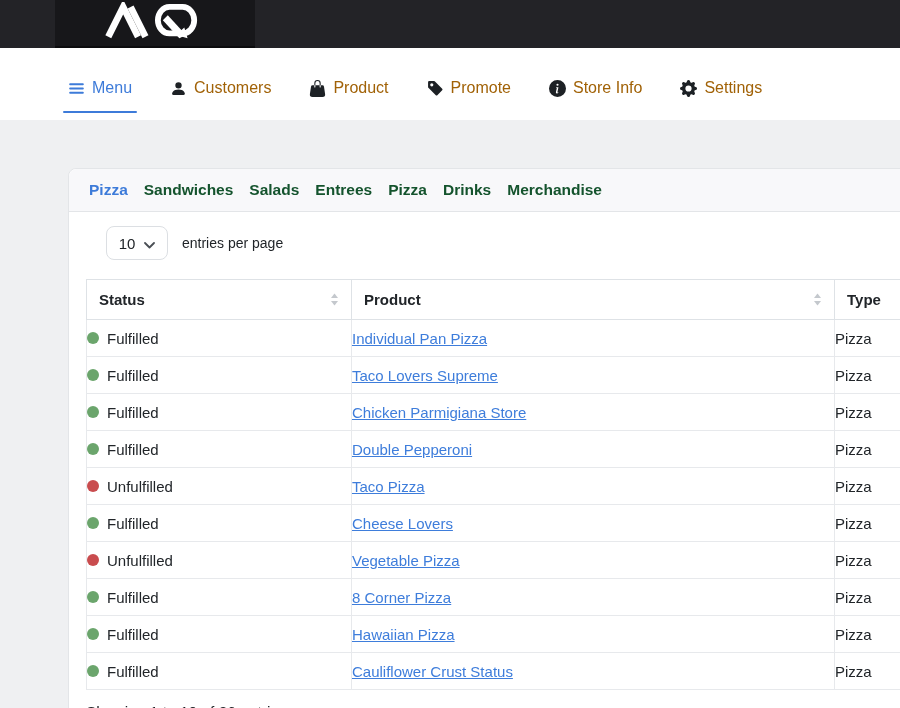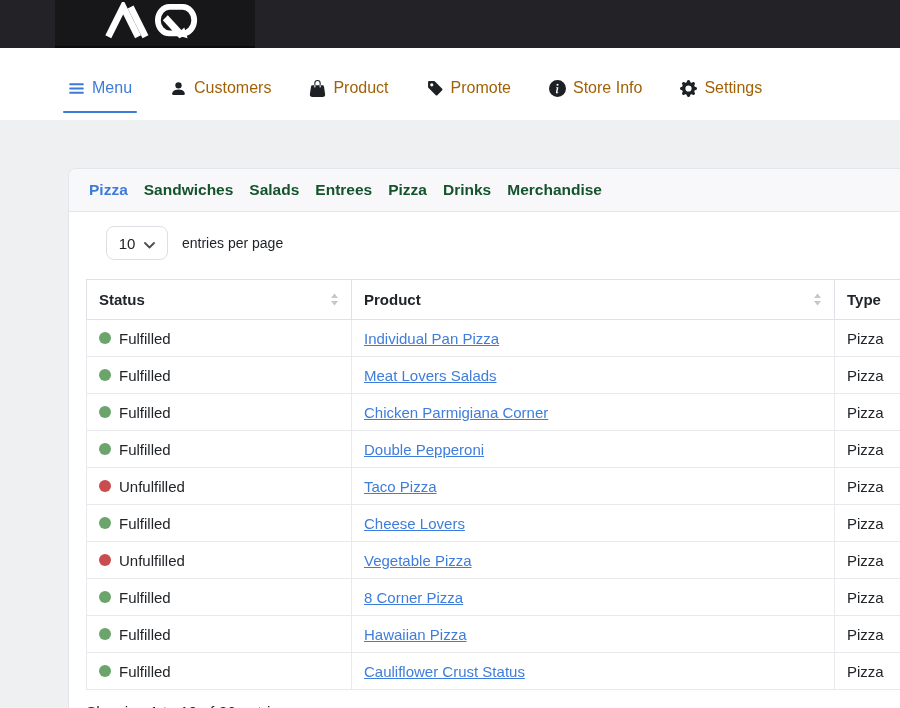--- a/index.html
+++ b/index.html
@@ -36,21 +36,21 @@
   
   .page-size-row{display:flex;align-items:center;margin-bottom:19px;}
   .select{width:62px;height:34px;border:1px solid #dcdfe3;border-radius:8px;display:flex;align-items:center;justify-content:center;gap:9px;font-size:15px;cursor:pointer;background:#fff;margin-left:20px;}
   .page-size-label{margin-left:14px;font-size:14px;}
 
   
   table{border-collapse:collapse;table-layout:fixed;width:908px;font-size:15px;}
   col.c-status{width:265px;} col.c-product{width:483px;} col.c-type{width:160px;}
   th,td{border:1px solid var(--border_soft);text-align:left;vertical-align:middle;}
   thead th{border-color:var(--border);font-weight:700;padding:8px 12px;height:40px;}
-  td{padding:8px 12px;height:37px;}
+  td{padding:8px 0;height:37px;}
   table{border:1px solid var(--border);}
   .th-inner{display:flex;align-items:center;justify-content:space-between;}
   .sort-icon{display:inline-flex;flex-direction:column;line-height:0;}
   .status-cell{display:flex;align-items:center;gap:8px;}
   .dot{width:12px;height:12px;border-radius:50%;flex:0 0 auto;}
   .dot.fulfilled{background:var(--fulfilled);}
   .dot.unfulfilled{background:var(--unfulfilled);}
   a.product-link{color:var(--link);text-decoration:underline;cursor:pointer;}
 
   .summary{margin-top:13px;font-size:15.5px;color:#1d2125;}
@@ -203,33 +203,33 @@
     <td><span>Pizza</span></td>
   </tr>
             <tr>
     <td>
       <span class="status-cell">
         <span class="dot fulfilled"></span>
         <span>Fulfilled</span>
       </span>
     </td>
     <td>
-      <a class="product-link" href="#">Meat Lovers Salads</a>
-    </td>
-    <td><span>Pizza</span></td>
-  </tr>
-            <tr>
-    <td>
-      <span class="status-cell">
-        <span class="dot fulfilled"></span>
-        <span>Fulfilled</span>
-      </span>
-    </td>
-    <td>
-      <a class="product-link" href="#">Chicken Parmigiana Corner</a>
+      <a class="product-link" href="#">Taco Lovers Supreme</a>
+    </td>
+    <td><span>Pizza</span></td>
+  </tr>
+            <tr>
+    <td>
+      <span class="status-cell">
+        <span class="dot fulfilled"></span>
+        <span>Fulfilled</span>
+      </span>
+    </td>
+    <td>
+      <a class="product-link" href="#">Chicken Parmigiana Store</a>
     </td>
     <td><span>Pizza</span></td>
   </tr>
             <tr>
     <td>
       <span class="status-cell">
         <span class="dot fulfilled"></span>
         <span>Fulfilled</span>
       </span>
     </td>

